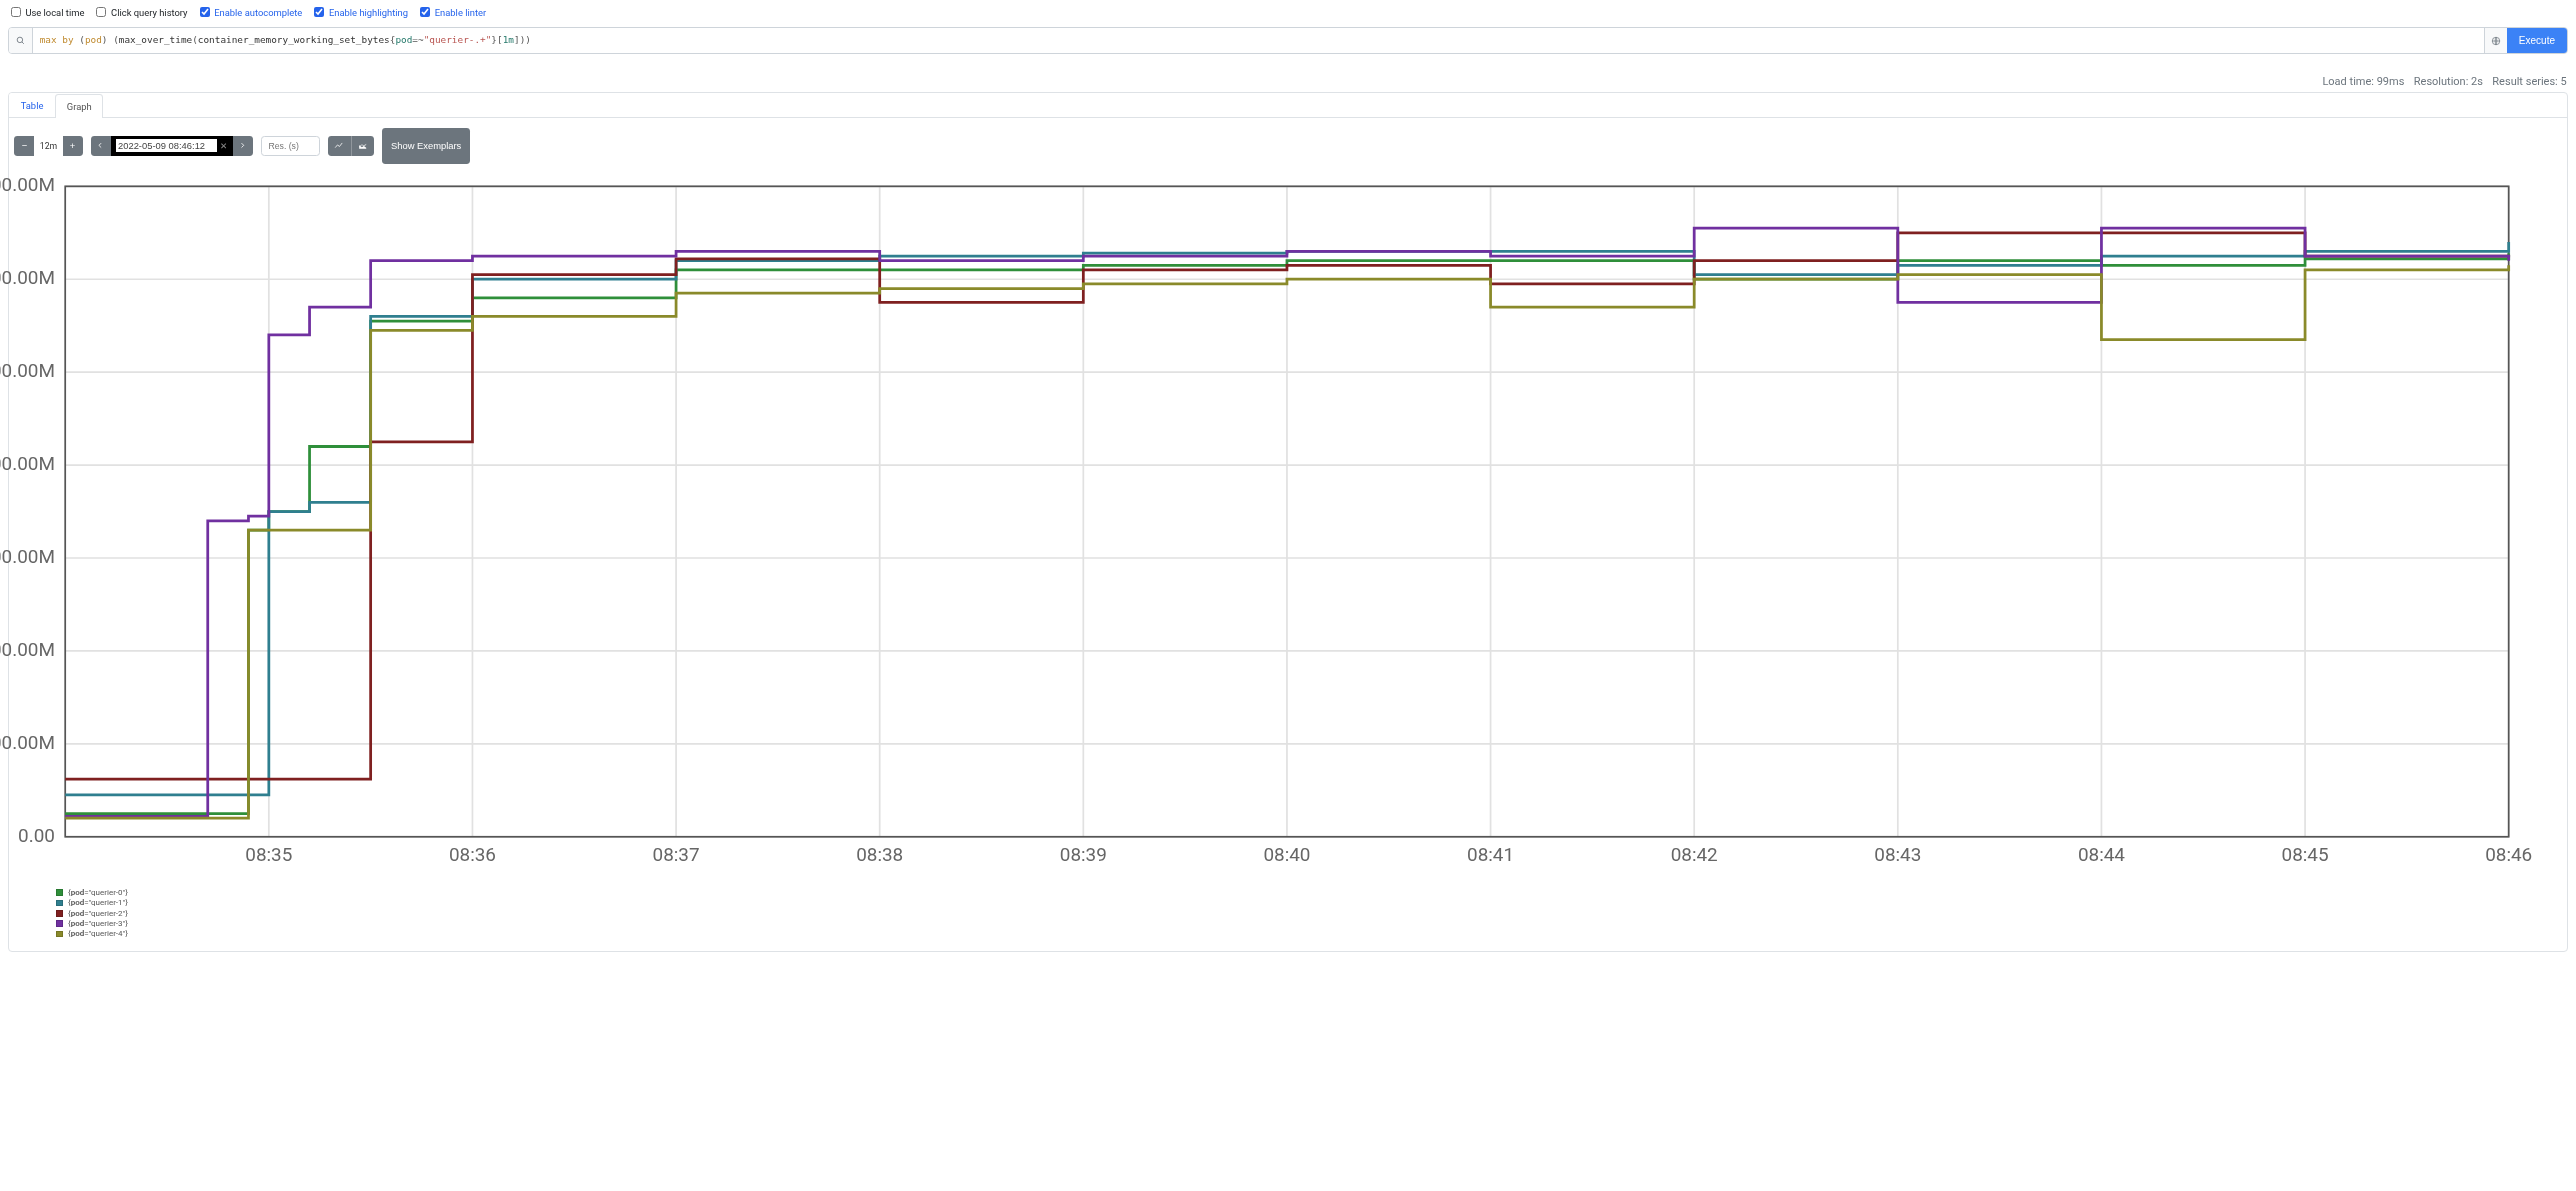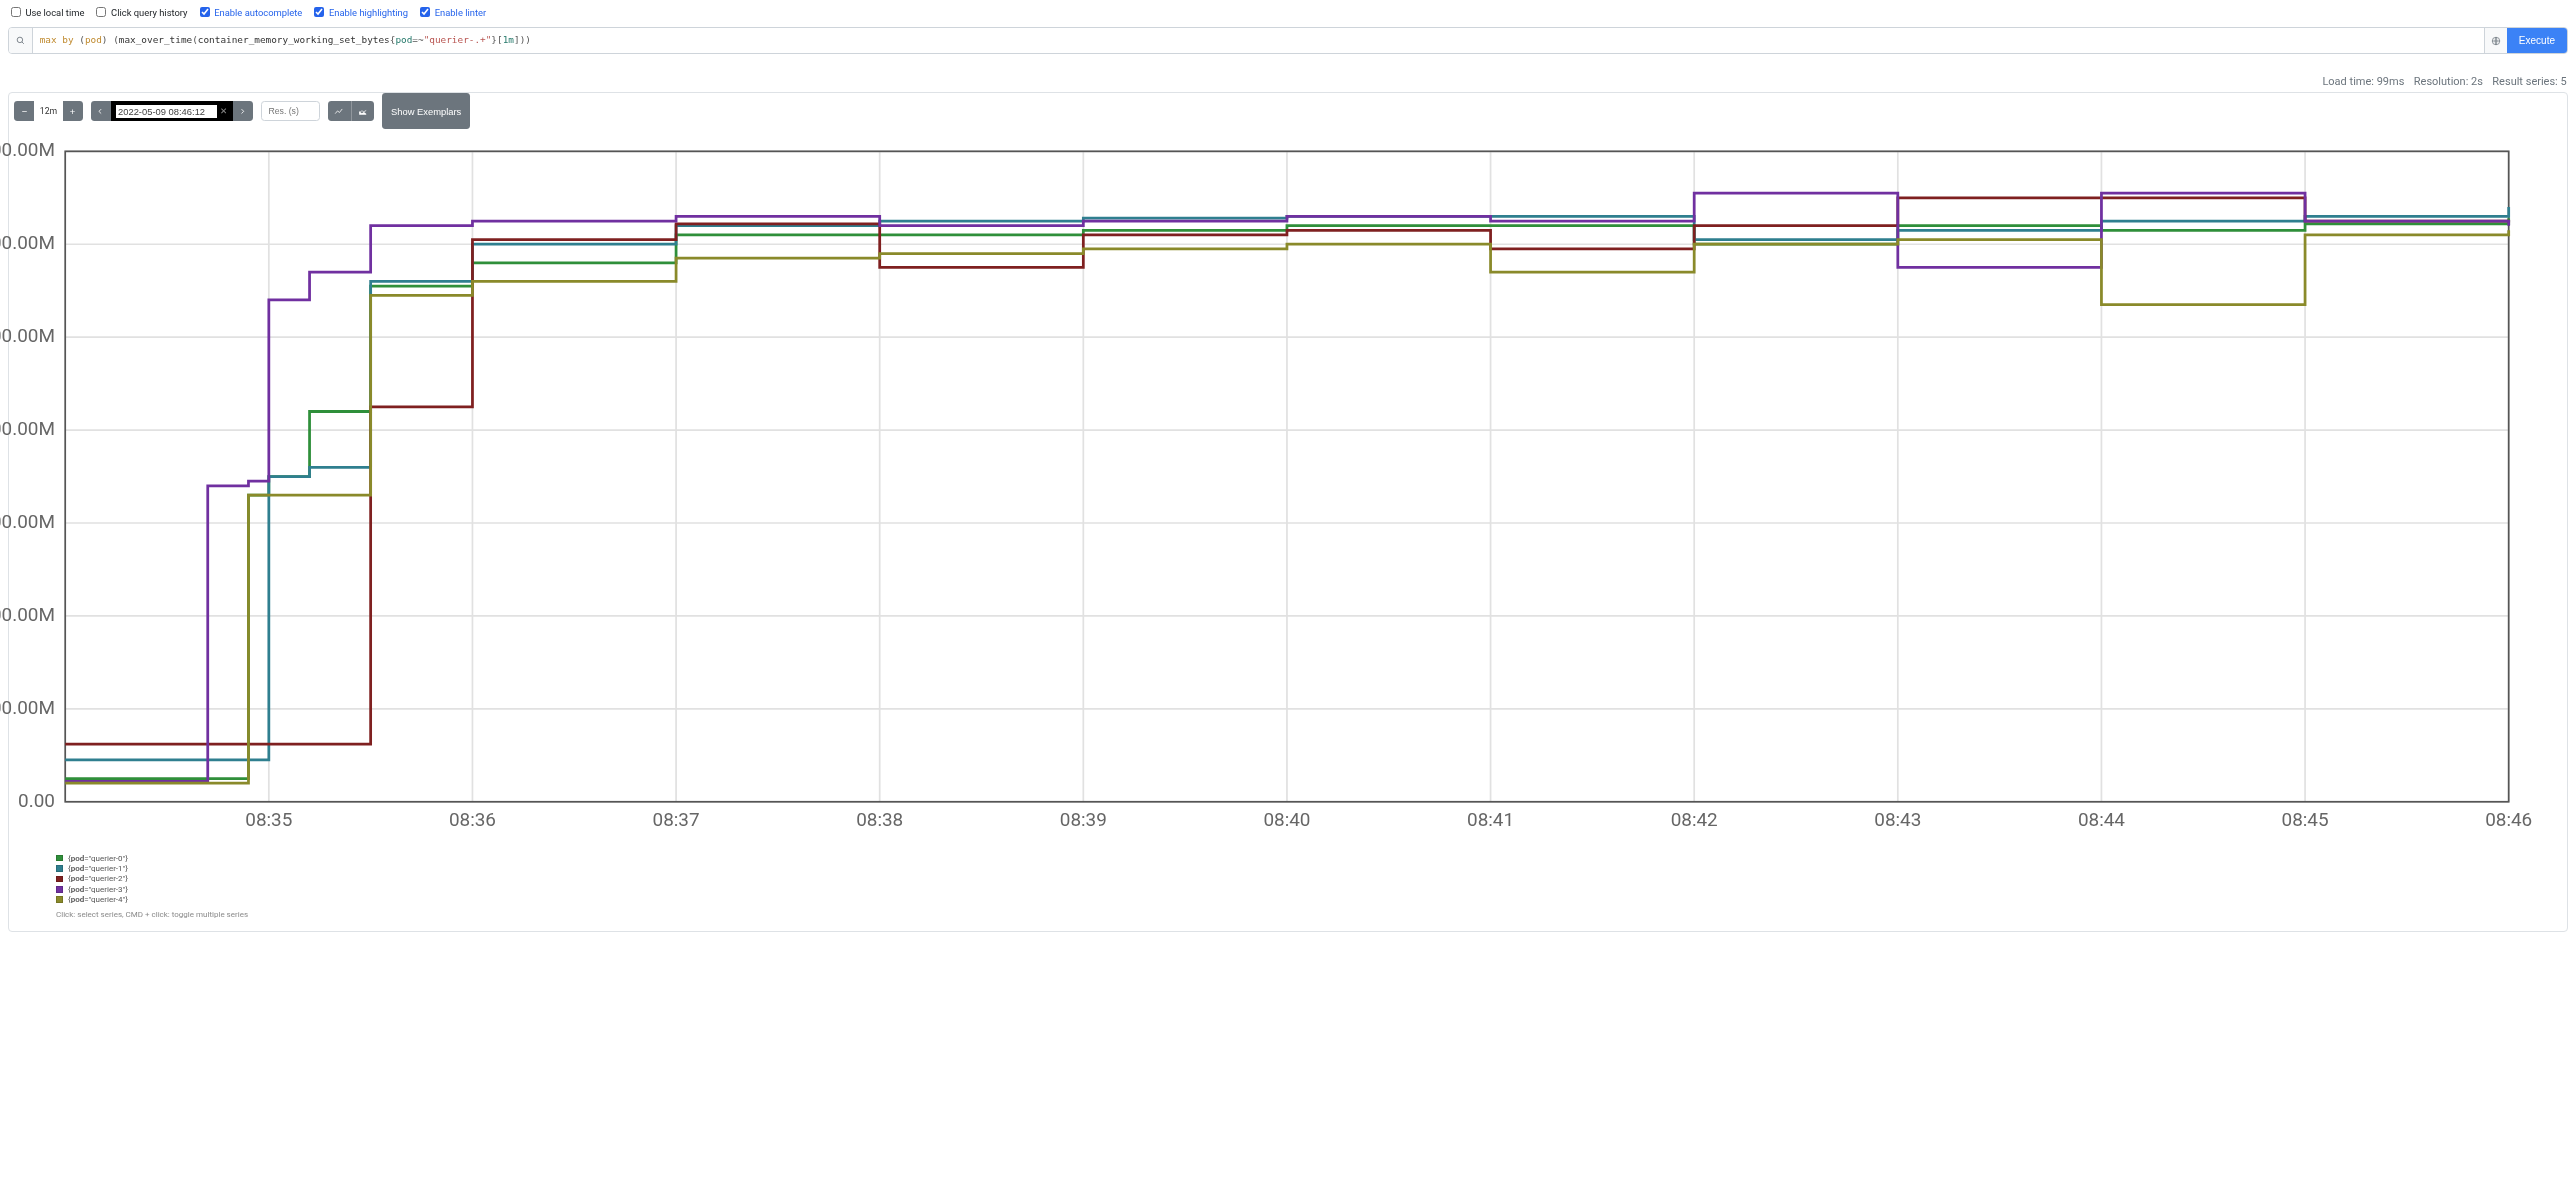--- a/index.html
+++ b/index.html
@@ -303,20 +303,24 @@
 </div>
 
 <div class="meta-row">
   <span>Load time: 99ms</span>
   <span>Resolution: 2s</span>
   <span>Result series: 5</span>
 </div>
 
 <div class="panel">
 
+  <div class="tabs">
+    <div class="tab">Table</div>
+    <div class="tab active">Graph</div>
+  </div>
 
   <div class="controls-row">
     <div class="btn-group">
       <button class="btn">−</button>
       <div class="range-val">12m</div>
       <button class="btn">+</button>
     </div>
 
     <div class="btn-group">
       <button class="btn">
@@ -419,17 +423,16 @@
         <span class="legend-text">{<b>pod</b>="querier-2"}</span>
       </div>
       <div class="legend-row">
         <span class="legend-swatch" style="background:#7030a0"></span>
         <span class="legend-text">{<b>pod</b>="querier-3"}</span>
       </div>
       <div class="legend-row">
         <span class="legend-swatch" style="background:#8a8a2a"></span>
         <span class="legend-text">{<b>pod</b>="querier-4"}</span>
       </div>
-      <div class="legend-hint">Click: select series, CMD + click: toggle multiple series</div>
     </div>
 
 </div>
 
 
 </body></html>

